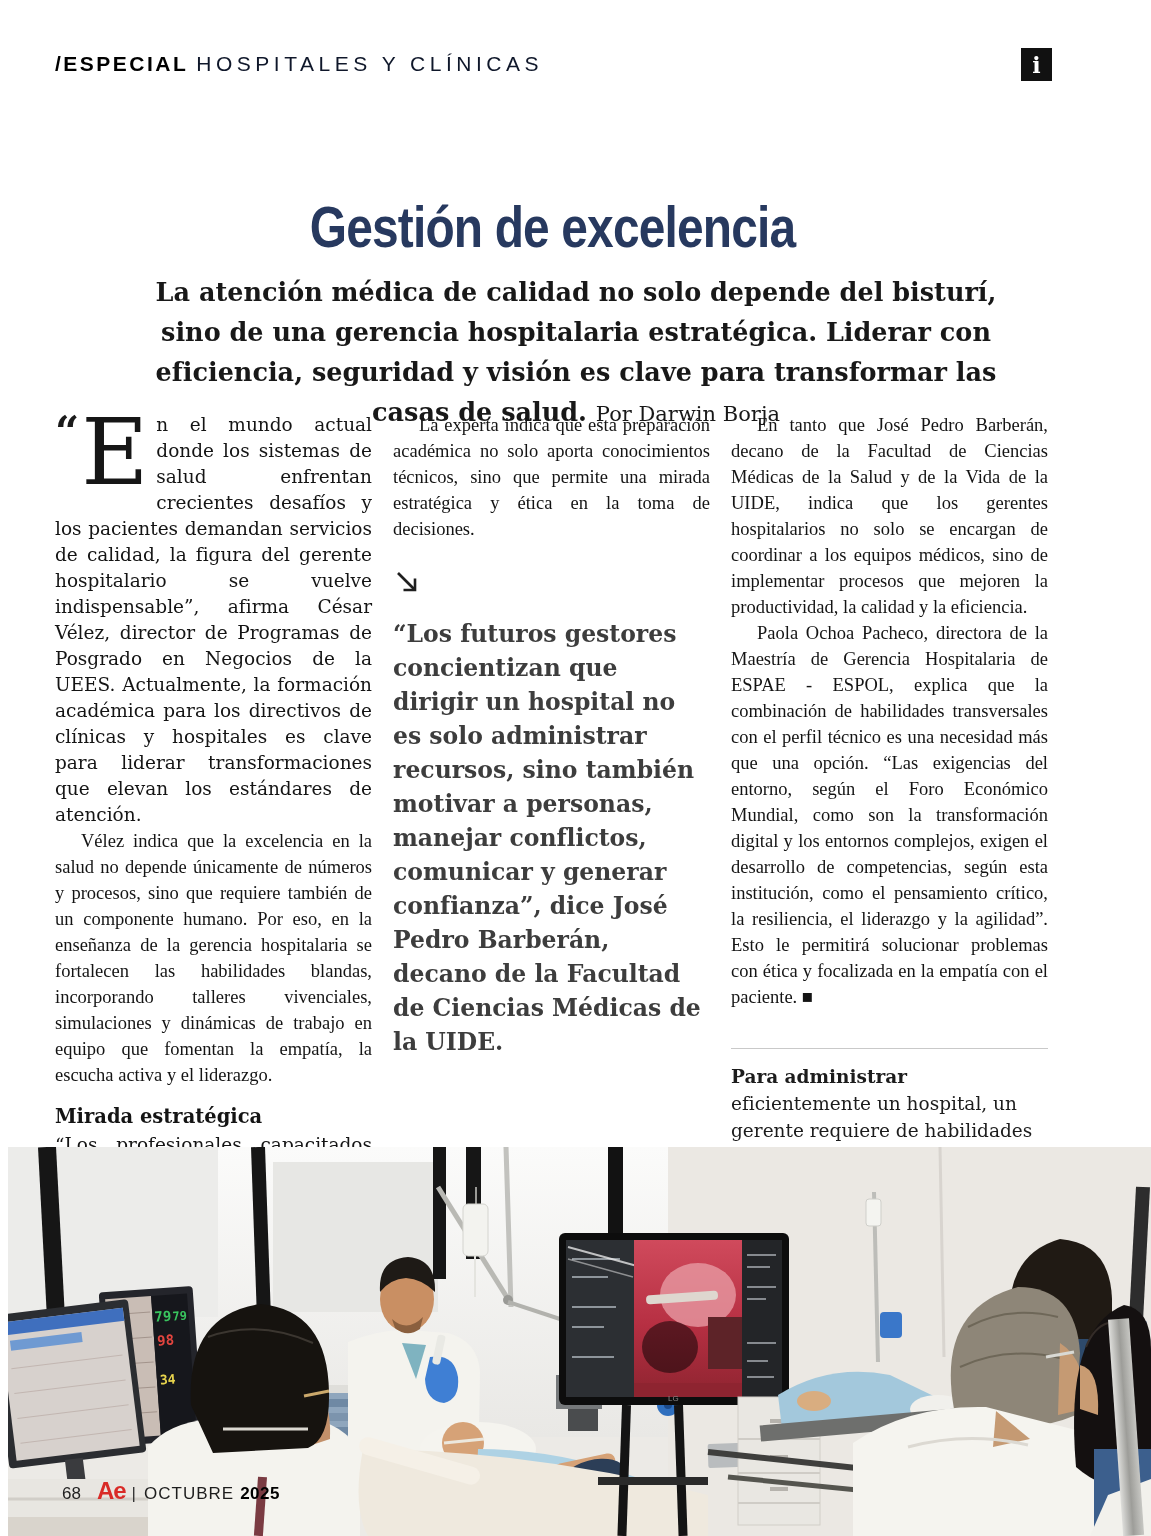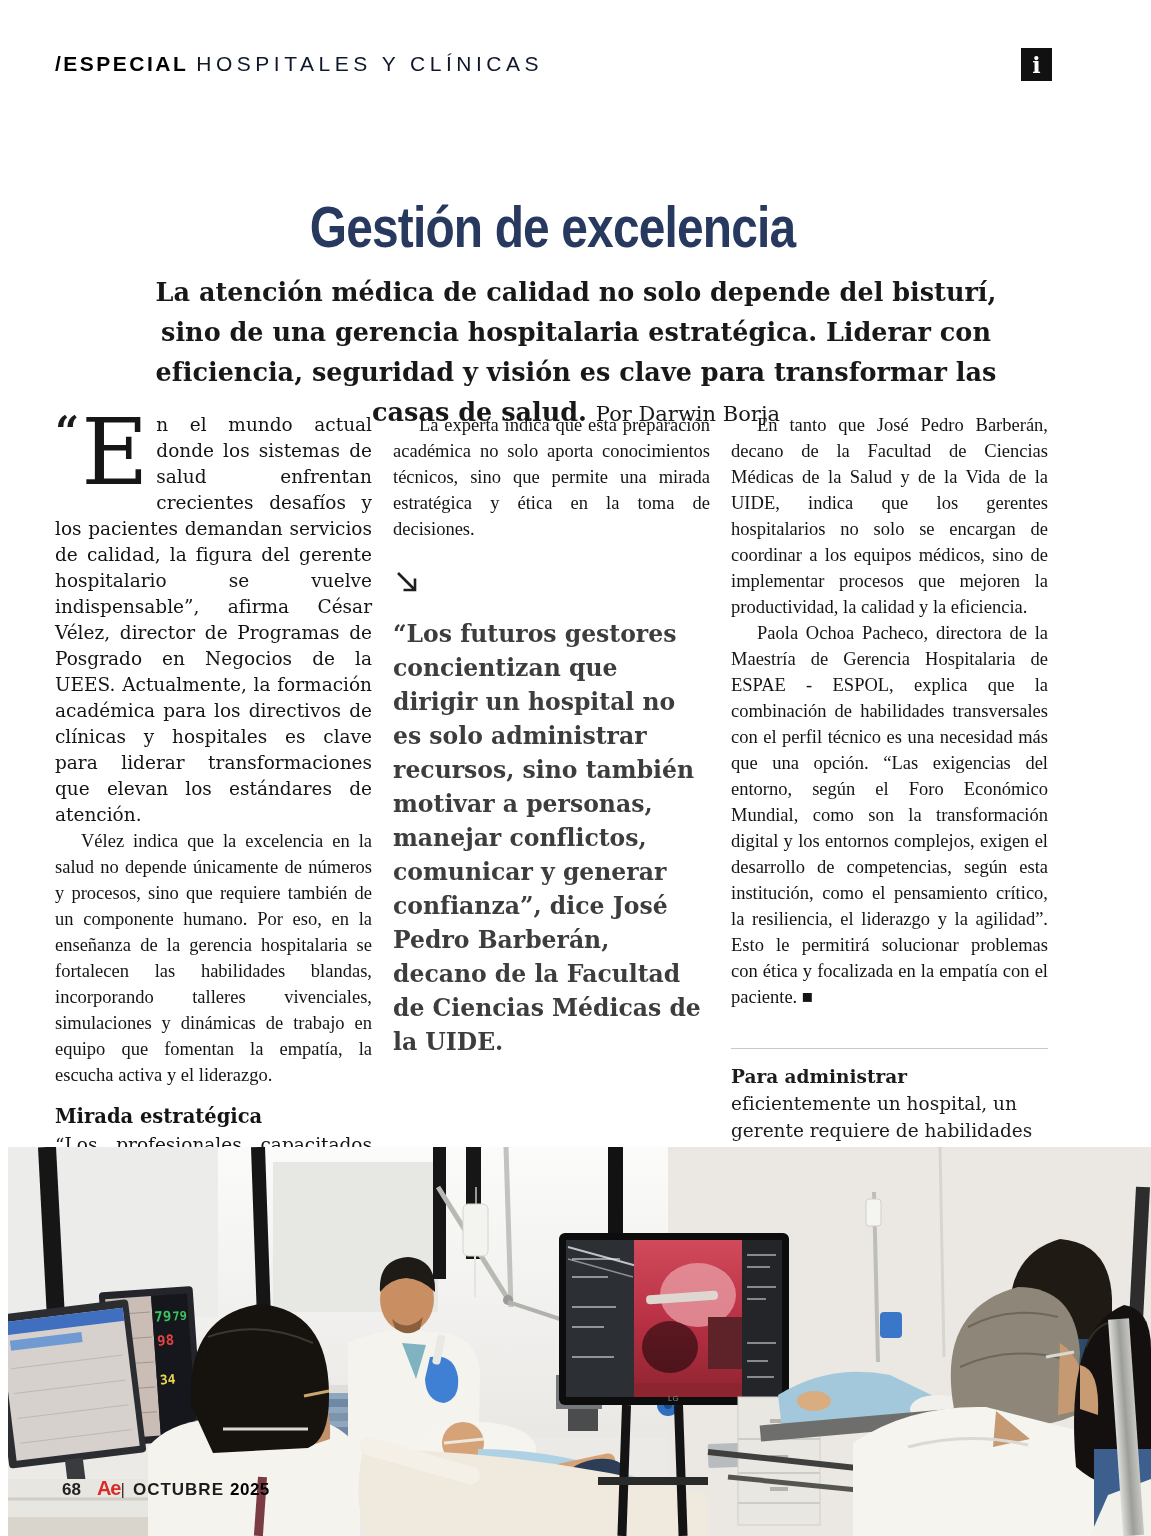--- a/index.html
+++ b/index.html
@@ -40,24 +40,24 @@
   .caption{font-size:18.5px;line-height:27px;text-align:left;color:#1c1c1c;}
   .caption .cap-bold{font-weight:bold;}
 
   
   .photo{position:absolute;left:8px;top:1147px;width:1143px;height:389px;overflow:hidden;}
   .photo svg{display:block;}
 
   
   .folio{position:absolute;left:62px;top:1477px;z-index:5;display:flex;align-items:baseline;
          font-family:"Liberation Sans",sans-serif;font-size:17px;color:#222;}
-  .folio .pagenum{font-weight:bold;margin-right:16px;}
-  .folio .maglogo{font-weight:800;font-size:20px;color:#d92b27;letter-spacing:-1px;}
+  .folio .pagenum{font-weight:normal;margin-right:16px;}
+  .folio .maglogo{font-weight:800;font-size:24px;color:#d92b27;letter-spacing:-1px;margin-right:6px;}
   .folio .sep{color:#333;margin-right:8px;font-weight:300;}
-  .folio .month{letter-spacing:1px;color:#1d1d1d;margin-right:6px;font-weight:bold;}
+  .folio .month{letter-spacing:1px;color:#1d1d1d;margin-right:6px;}
   .folio .year{font-weight:800;color:#000000;letter-spacing:.5px;}
 </style>
 </head>
 <body>
 
 <div class="kicker">
   <span class="k-bold">/ESPECIAL</span><span class="k-light">HOSPITALES Y CLÍNICAS</span>
 </div>
 <div class="info-box">
   <span>i</span>

